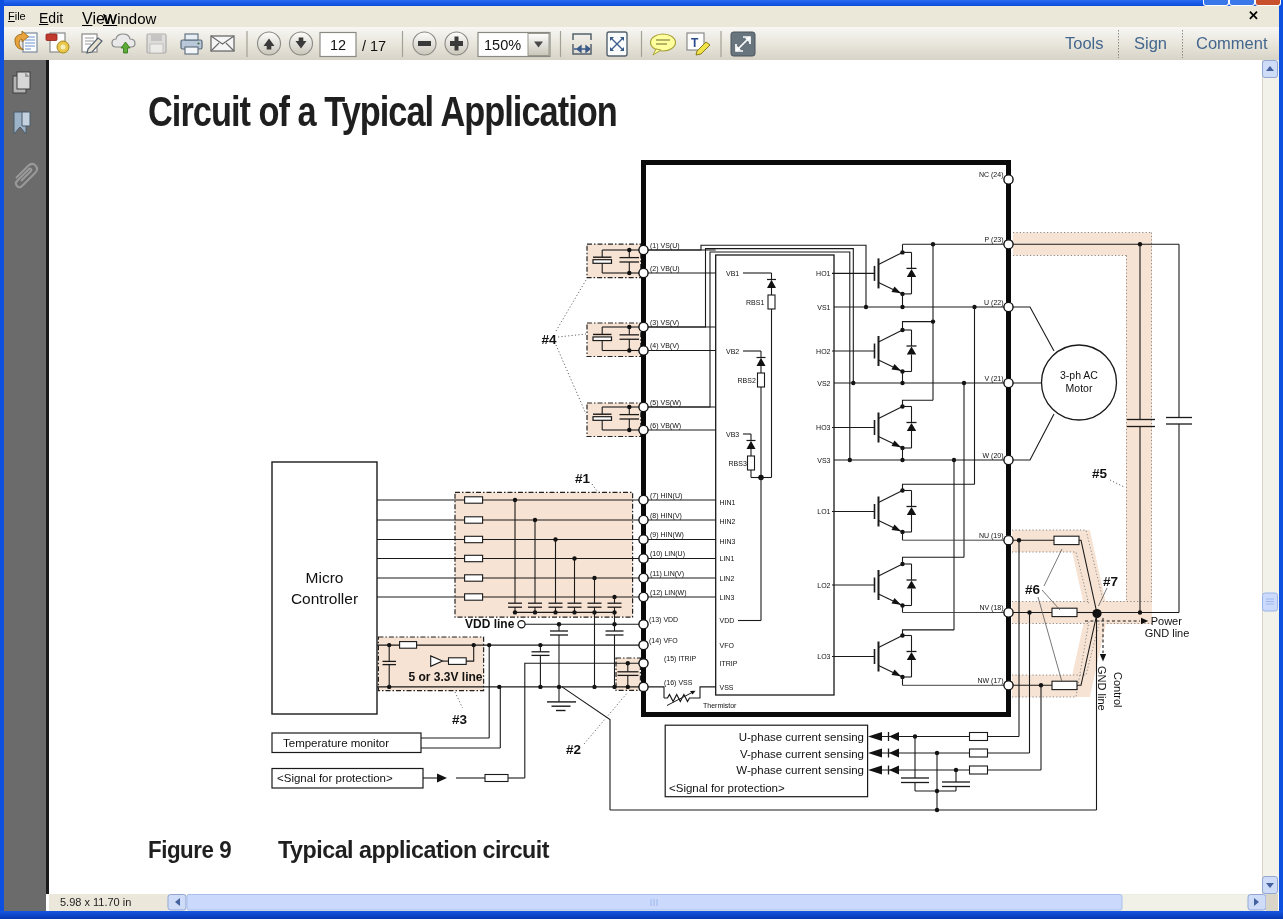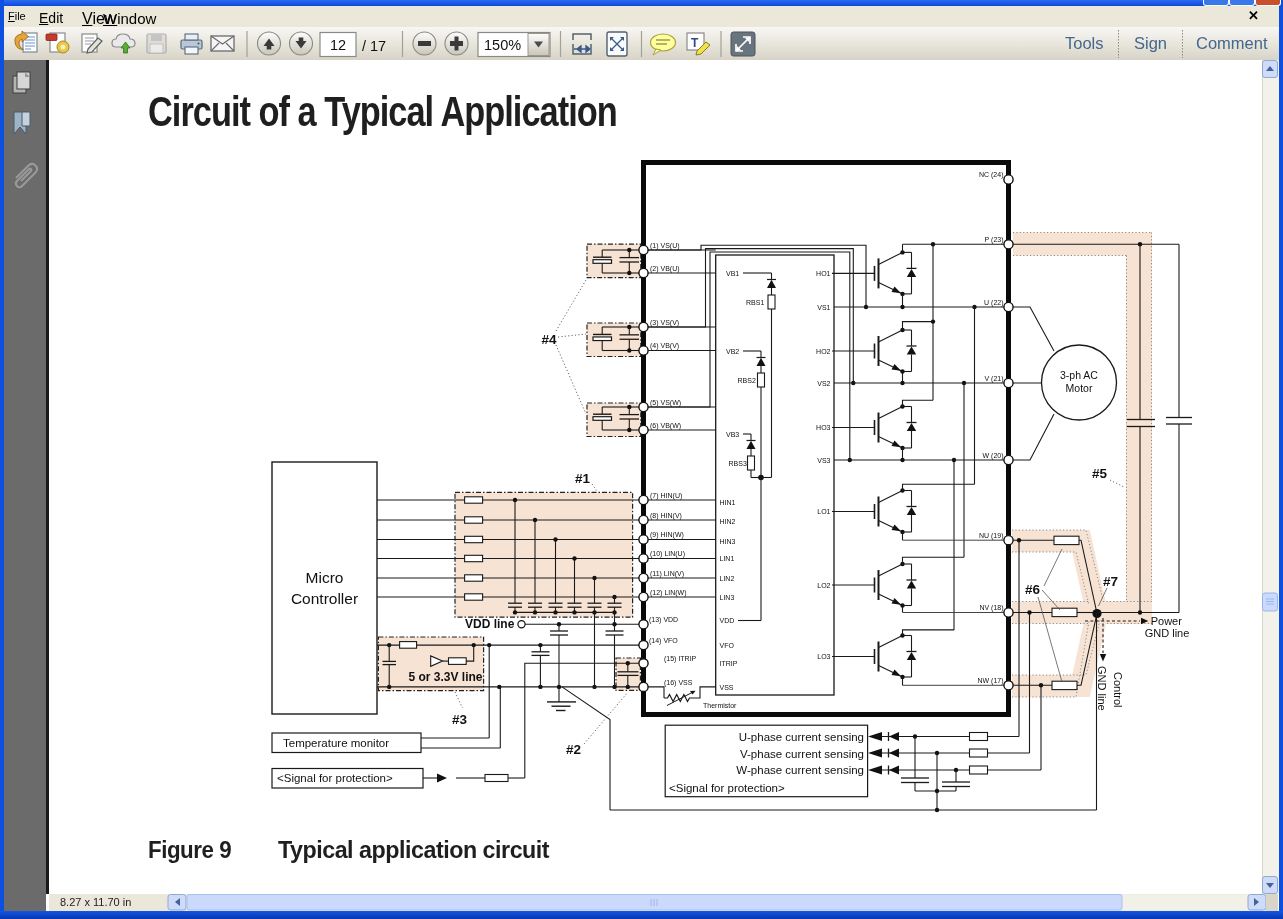--- a/index.html
+++ b/index.html
@@ -131,21 +131,21 @@
 <div class="abs" style="left:1262px;top:60px;width:16px;height:834px;background:#f2f1ea;border-left:1px solid #d8d5c8;"></div>
 <svg class="abs" style="left:1262px;top:60px" width="16" height="834" viewBox="0 0 16 834">
 <rect x="0.5" y="0.5" width="15" height="17" rx="2.5" fill="#cfdcf8" stroke="#93a7d3"></rect>
 <path d="M4 11 l4 -5 4 5z" fill="#44629e"></path>
 <rect x="0.5" y="816.5" width="15" height="17" rx="2.5" fill="#cfdcf8" stroke="#93a7d3"></rect>
 <path d="M4 823 l4 5 4 -5z" fill="#44629e"></path>
 <rect x="0.5" y="533" width="15" height="18" rx="2.5" fill="#cbdafc" stroke="#98b4e8"></rect>
 <path d="M4 539 h8 M4 541.5 h8 M4 544 h8" stroke="#9cb8ec" stroke-width="1"></path>
 </svg>
 <div class="abs" style="left:49px;top:894px;width:1213px;height:17px;background:#ebe8db;"></div>
-<div class="abs" style="left:60px;top:896px;font-size:11px;color:#222;">8.27 x 11.70 in</div>
+<div class="abs" style="left:60px;top:896px;font-size:11px;color:#222;">5.98 x 11.70 in</div>
 <svg class="abs" style="left:0;top:894px" width="1283" height="17" viewBox="0 0 1283 17">
 <rect x="168" y="0.5" width="1098" height="16" fill="#f2f1e8"></rect>
 <rect x="168" y="0.5" width="18" height="15.5" rx="2.5" fill="#cfdcf8" stroke="#93a7d3"></rect>
 <path d="M180 4 l-5 4 5 4z" fill="#44629e"></path>
 <rect x="1248" y="0.5" width="18" height="15.5" rx="2.5" fill="#cfdcf8" stroke="#93a7d3"></rect>
 <path d="M1254 4 l5 4 -5 4z" fill="#44629e"></path>
 <rect x="187" y="0.5" width="935" height="15.5" rx="2" fill="#cbdafc" stroke="#a8c0ee"></rect>
 <path d="M651 5 v7 M654 5 v7 M657 5 v7" stroke="#9cb8ec" stroke-width="1"></path>
 <rect x="1266" y="0" width="12" height="17" fill="#d9d6c9"></rect>
 </svg>

